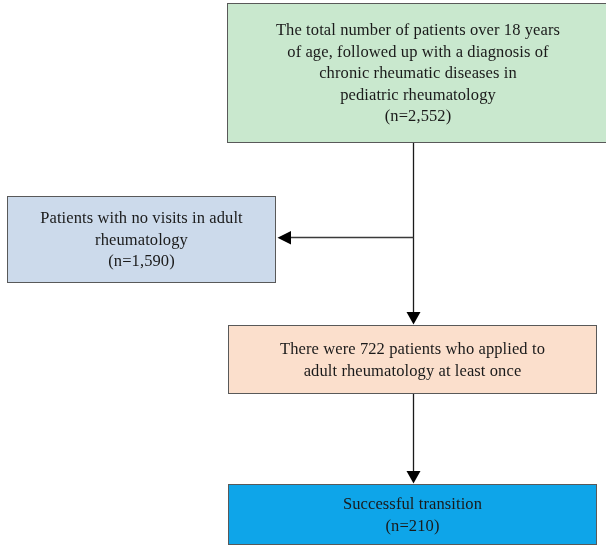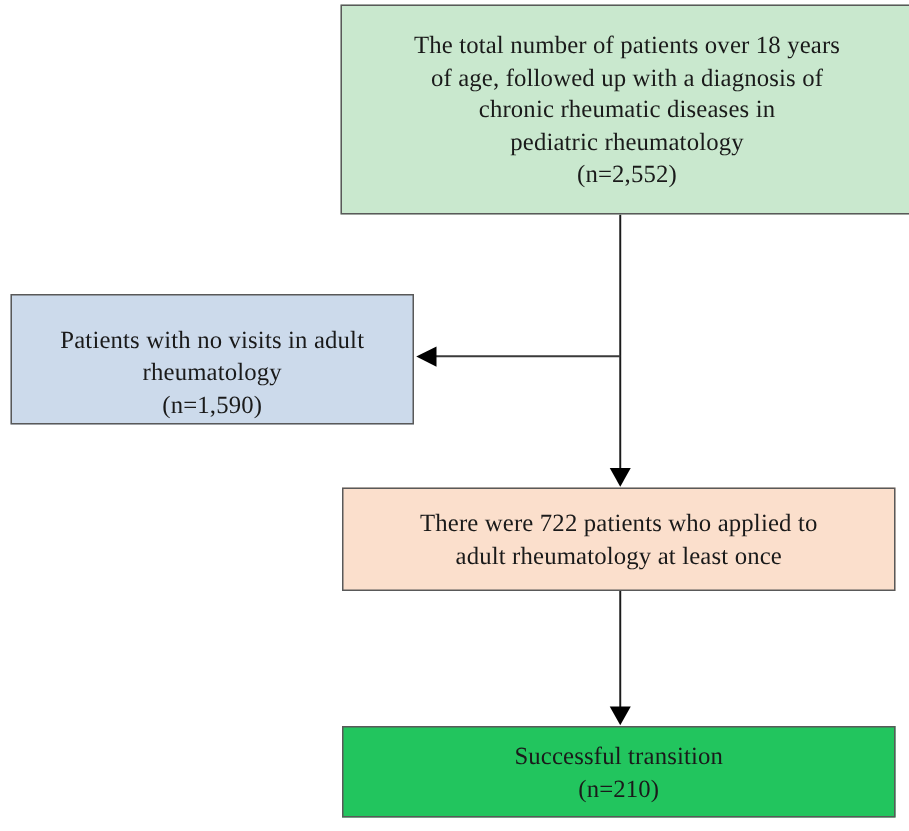--- a/index.html
+++ b/index.html
@@ -102,29 +102,29 @@
   </svg>
 
   <div class="flow-box" id="box-total" style="background:#c9e8ce;">
     <span class="box-text">The total number of patients over 18 years
 of age, followed up with a diagnosis of
 chronic rheumatic diseases in
 pediatric rheumatology
 (n=2,552)</span>
   </div>
 
-  <div class="flow-box" id="box-novisits" style="background:#ccdaeb;align-items:flex-end;">
+  <div class="flow-box" id="box-novisits" style="background:#ccdaeb;">
     <span class="box-text">Patients with no visits in adult
 rheumatology
 (n=1,590)</span>
   </div>
 
   <div class="flow-box" id="box-applied" style="background:#fbdfcc;">
     <span class="box-text">There were 722 patients who applied to
 adult rheumatology at least once</span>
   </div>
 
-  <div class="flow-box" id="box-success" style="background:#22c55e;">
+  <div class="flow-box" id="box-success" style="background:#0ea5e9;">
     <span class="box-text">Successful transition
 (n=210)</span>
   </div>
 
 </div>
 
 </body></html>

